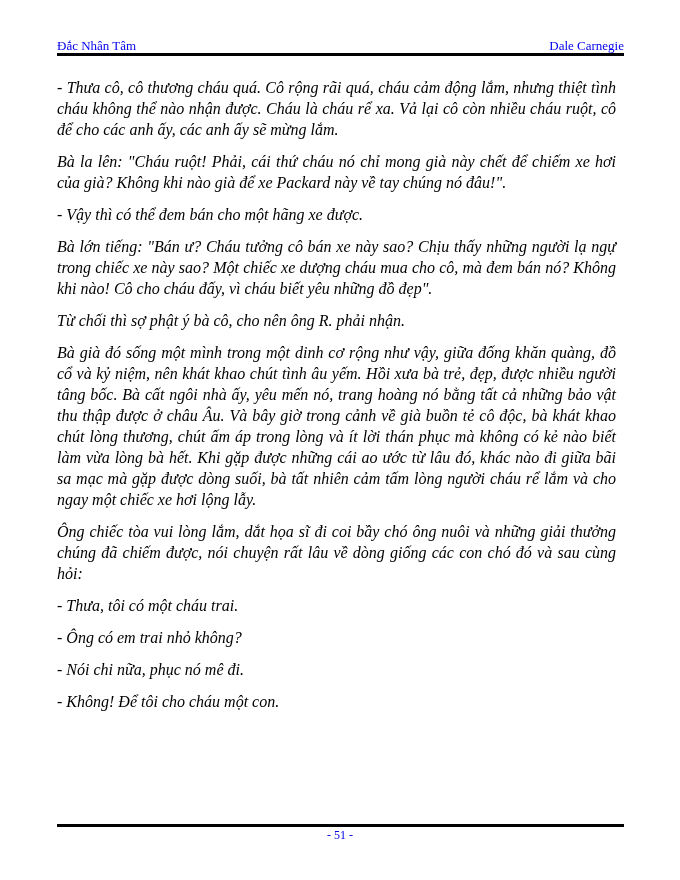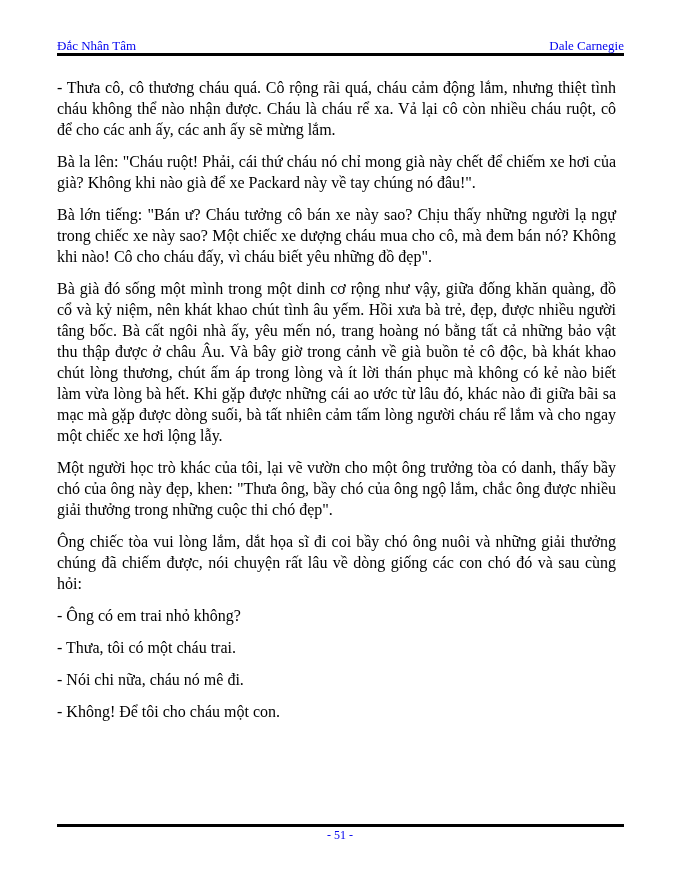--- a/index.html
+++ b/index.html
@@ -41,20 +41,21 @@
     left: 57px;
     right: 56px;
     font-size: 16px;
     line-height: 21px;
     color: #000000;
     text-align: justify;
     text-justify: inter-word;
   }
   .page-body p {
     margin: 0 8px 11px 0;
+    font-style: italic;
   }
   .page-number {
     position: absolute;
     top: 828px;
     left: 0;
     width: 680px;
     text-align: center;
     font-size: 12px;
     color: #0000ee;
   }
@@ -67,27 +68,28 @@
   <header class="page-header">
     <span>Đắc Nhân Tâm</span>
     <span>Dale Carnegie</span>
   </header>
 
   <div class="rule rule-header"></div>
 
   <main class="page-body" id="body-container">
       <p>- Thưa cô, cô thương cháu quá. Cô rộng rãi quá, cháu cảm động lắm, nhưng thiệt tình cháu không thể nào nhận được. Cháu là cháu rể xa. Vả lại cô còn nhiều cháu ruột, cô để cho các anh ấy, các anh ấy sẽ mừng lắm.</p>
       <p>Bà la lên: "Cháu ruột! Phải, cái thứ cháu nó chỉ mong già này chết để chiếm xe hơi của già? Không khi nào già để xe Packard này về tay chúng nó đâu!".</p>
+      <p>- Vậy thì có thể đem bán cho một hãng xe được.</p>
       <p>Bà lớn tiếng: "Bán ư? Cháu tưởng cô bán xe này sao? Chịu thấy những người lạ ngự trong chiếc xe này sao? Một chiếc xe dượng cháu mua cho cô, mà đem bán nó? Không khi nào! Cô cho cháu đấy, vì cháu biết yêu những đồ đẹp".</p>
+      <p>Từ chối thì sợ phật ý bà cô, cho nên ông R. phải nhận.</p>
       <p>Bà già đó sống một mình trong một dinh cơ rộng như vậy, giữa đống khăn quàng, đồ cổ và kỷ niệm, nên khát khao chút tình âu yếm. Hồi xưa bà trẻ, đẹp, được nhiều người tâng bốc. Bà cất ngôi nhà ấy, yêu mến nó, trang hoàng nó bằng tất cả những bảo vật thu thập được ở châu Âu. Và bây giờ trong cảnh về già buồn tẻ cô độc, bà khát khao chút lòng thương, chút ấm áp trong lòng và ít lời thán phục mà không có kẻ nào biết làm vừa lòng bà hết. Khi gặp được những cái ao ước từ lâu đó, khác nào đi giữa bãi sa mạc mà gặp được dòng suối, bà tất nhiên cảm tấm lòng người cháu rể lắm và cho ngay một chiếc xe hơi lộng lẫy.</p>
-      <p>Một người học trò khác của tôi, lại vẽ vườn cho một ông trưởng tòa có danh, thấy bầy chó của ông này đẹp, khen: "Thưa ông, bầy chó của ông ngộ lắm, chắc ông được nhiều giải thưởng trong những cuộc thi chó đẹp".</p>
       <p>Ông chiếc tòa vui lòng lắm, dắt họa sĩ đi coi bầy chó ông nuôi và những giải thưởng chúng đã chiếm được, nói chuyện rất lâu về dòng giống các con chó đó và sau cùng hỏi:</p>
+      <p>- Thưa, tôi có một cháu trai.</p>
       <p>- Ông có em trai nhỏ không?</p>
-      <p>- Thưa, tôi có một cháu trai.</p>
-      <p>- Nói chi nữa, cháu nó mê đi.</p>
+      <p>- Nói chi nữa, phục nó mê đi.</p>
       <p>- Không! Để tôi cho cháu một con.</p>
     </main>
 
   <div class="rule rule-footer"></div>
 
   <div class="page-number">- 51 -</div>
 
 </div>
 
 </body></html>

